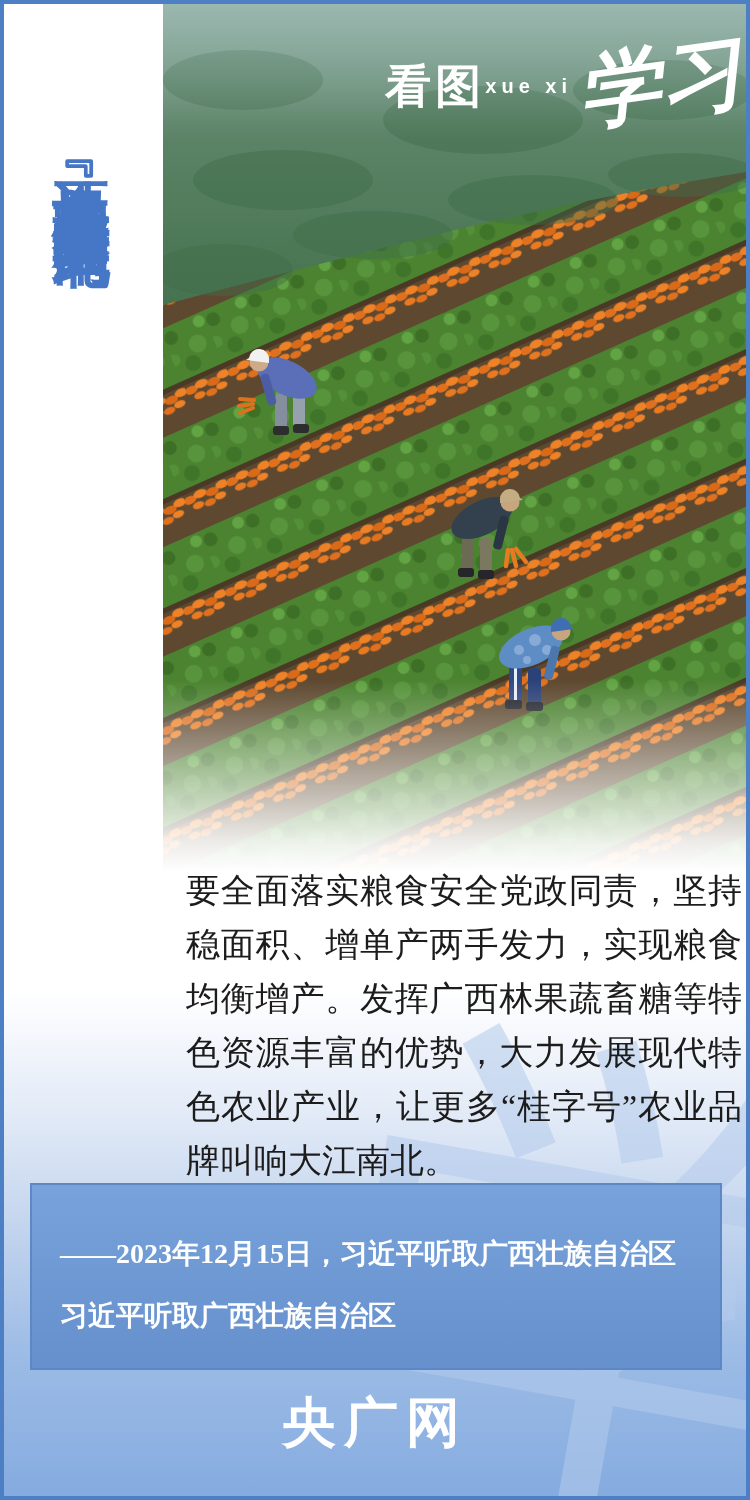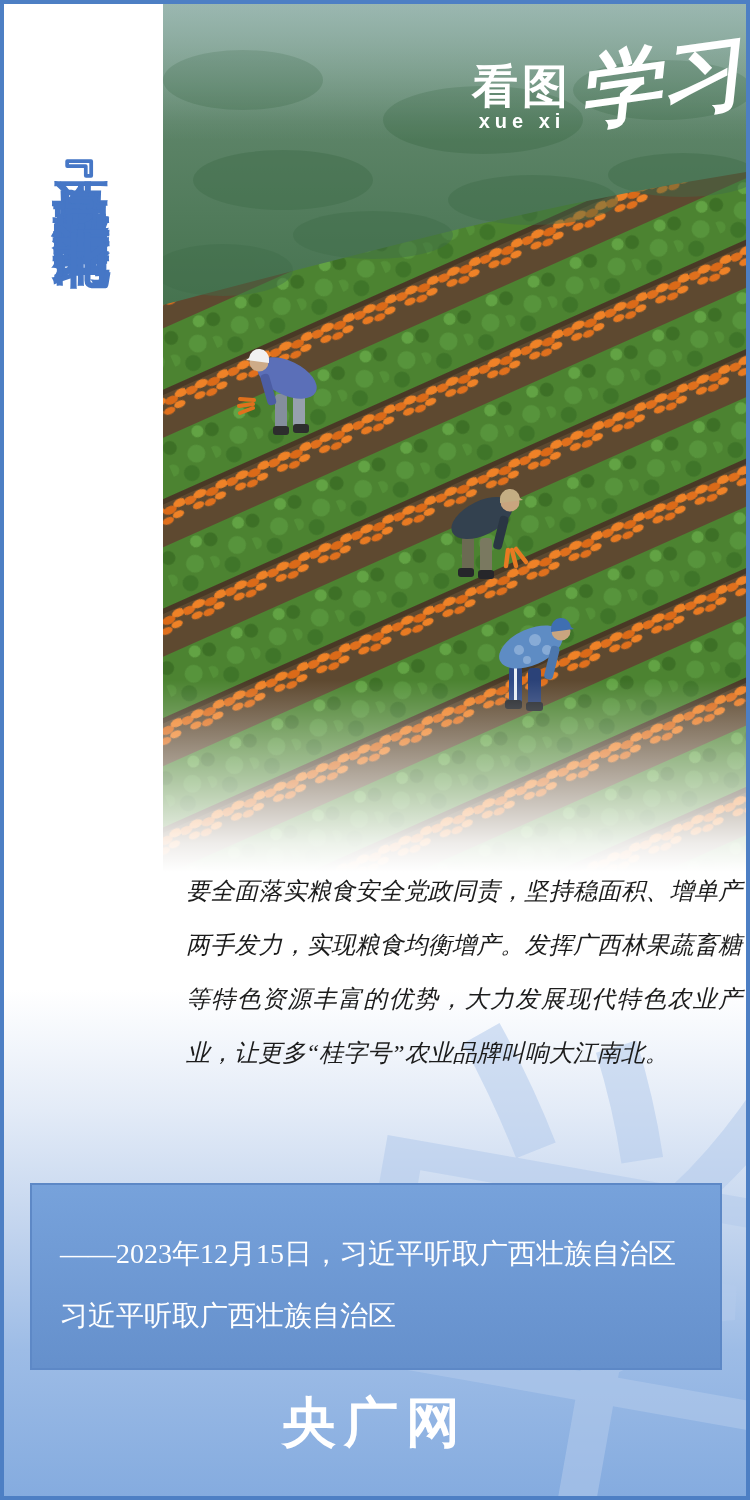--- a/index.html
+++ b/index.html
@@ -34,21 +34,21 @@
     width:583px;height:872px;
     z-index:2;
   }
   .photo svg{display:block;width:100%;height:100%;}
   
   .top-logo{
     position:absolute;top:42px;right:8px;
     display:flex;align-items:flex-start;
     color:#ffffff;z-index:3;
   }
-  .top-logo .block{display:flex;flex-direction:column;align-items:center;margin-top:20px;}
+  .top-logo .block{display:flex;flex-direction:row;align-items:center;margin-top:20px;}
   .top-logo .kantu{
     font-family:"Liberation Sans","DejaVu Sans",sans-serif;
     font-weight:bold;font-size:46px;line-height:1.05;letter-spacing:4px;
   }
   .top-logo .pinyin{
     font-family:"Liberation Sans","DejaVu Sans",sans-serif;
     font-weight:bold;font-size:20px;letter-spacing:5px;margin-top:0;
   }
   .top-logo .calli{
     font-size:82px;line-height:1;
@@ -64,38 +64,37 @@
     writing-mode:vertical-rl;
     line-height:163px;
     font-size:58px;letter-spacing:3px;
     font-weight:700;color:#4677c6;
     z-index:3;
   }
   
   .quote-par{
     position:absolute;left:186px;top:864px;
     width:556px;
-    font-size:24px;line-height:54px;
+    font-size:34px;line-height:54px;
     color:#1c1c1c;text-align:justify;
     z-index:3;
-    font-style:italic;
   }
   
   .attr-box{
     position:absolute;left:30px;top:1183px;
     width:692px;height:187px;
     background:linear-gradient(180deg,#77a2db 0%,#6590cc 100%);
     border:2px solid #5d88c6;
     box-sizing:border-box;
     z-index:4;
     color:#ffffff;
     padding:38px 0 0 28px;
   }
   .attr-line{
-    font-size:28px;font-weight:normal;
+    font-size:28px;font-weight:bold;
     line-height:62px;white-space:nowrap;
   }
   
   .footer-logo{
     position:absolute;left:0;bottom:40px;width:100%;
     text-align:center;z-index:4;
     color:#ffffff;
     font-family:Liberation Sans, sans-serif;
     font-weight:bold;font-size:54px;letter-spacing:8px;
   }

